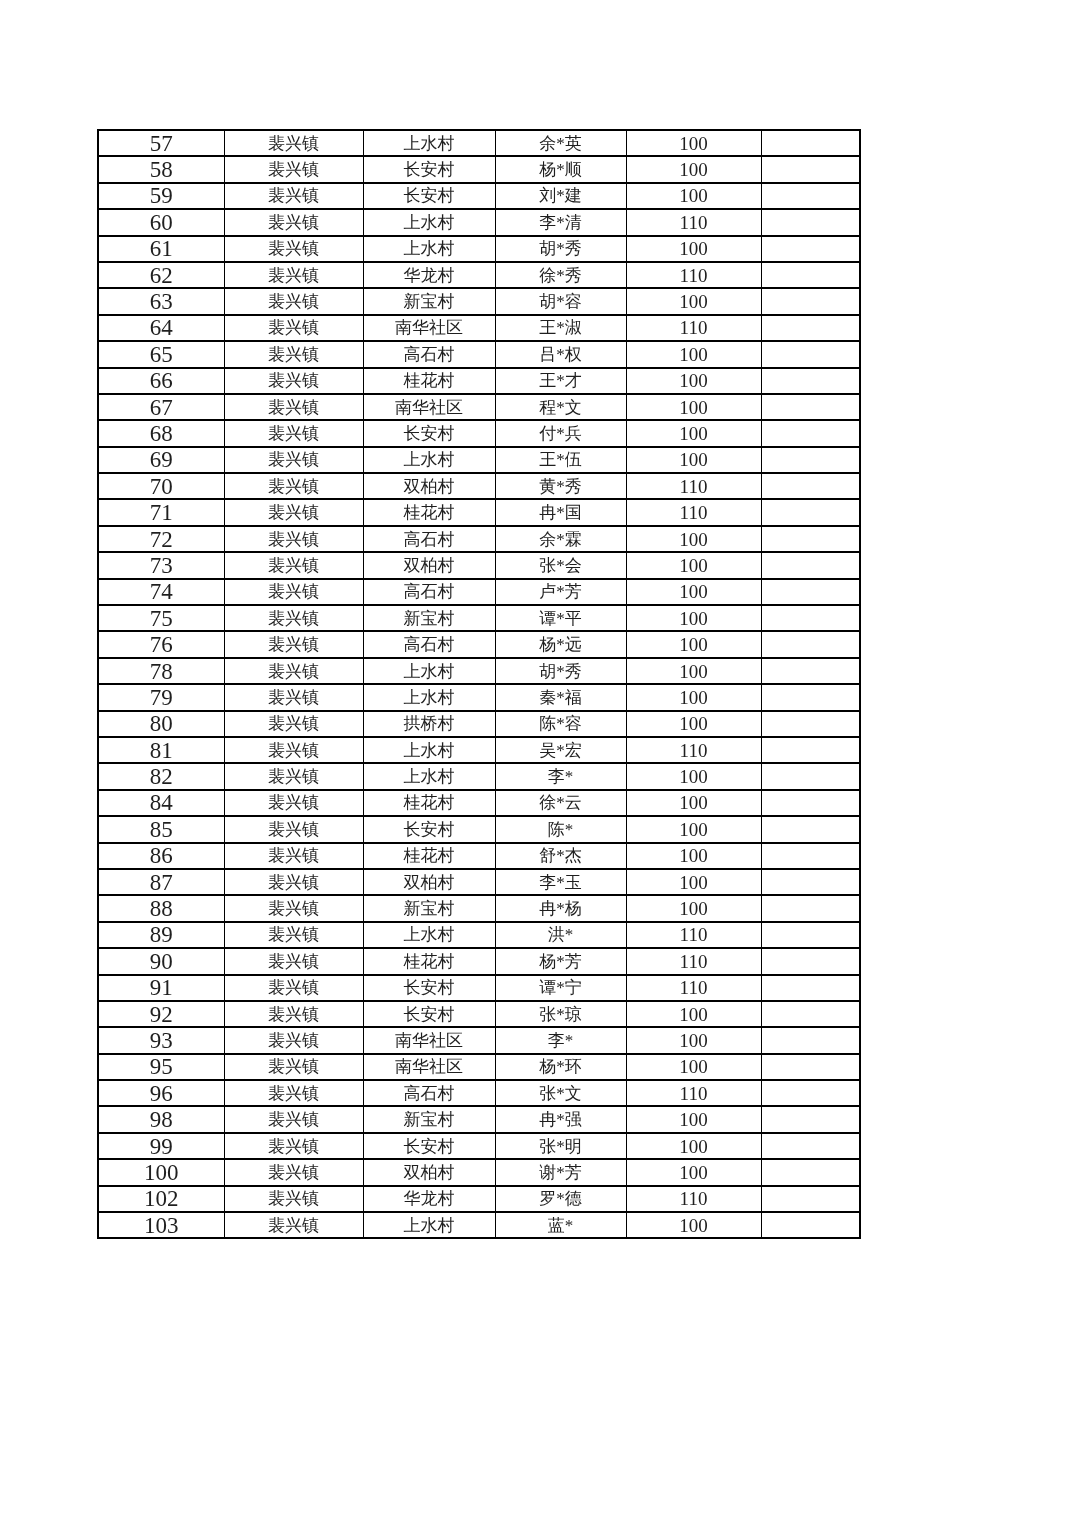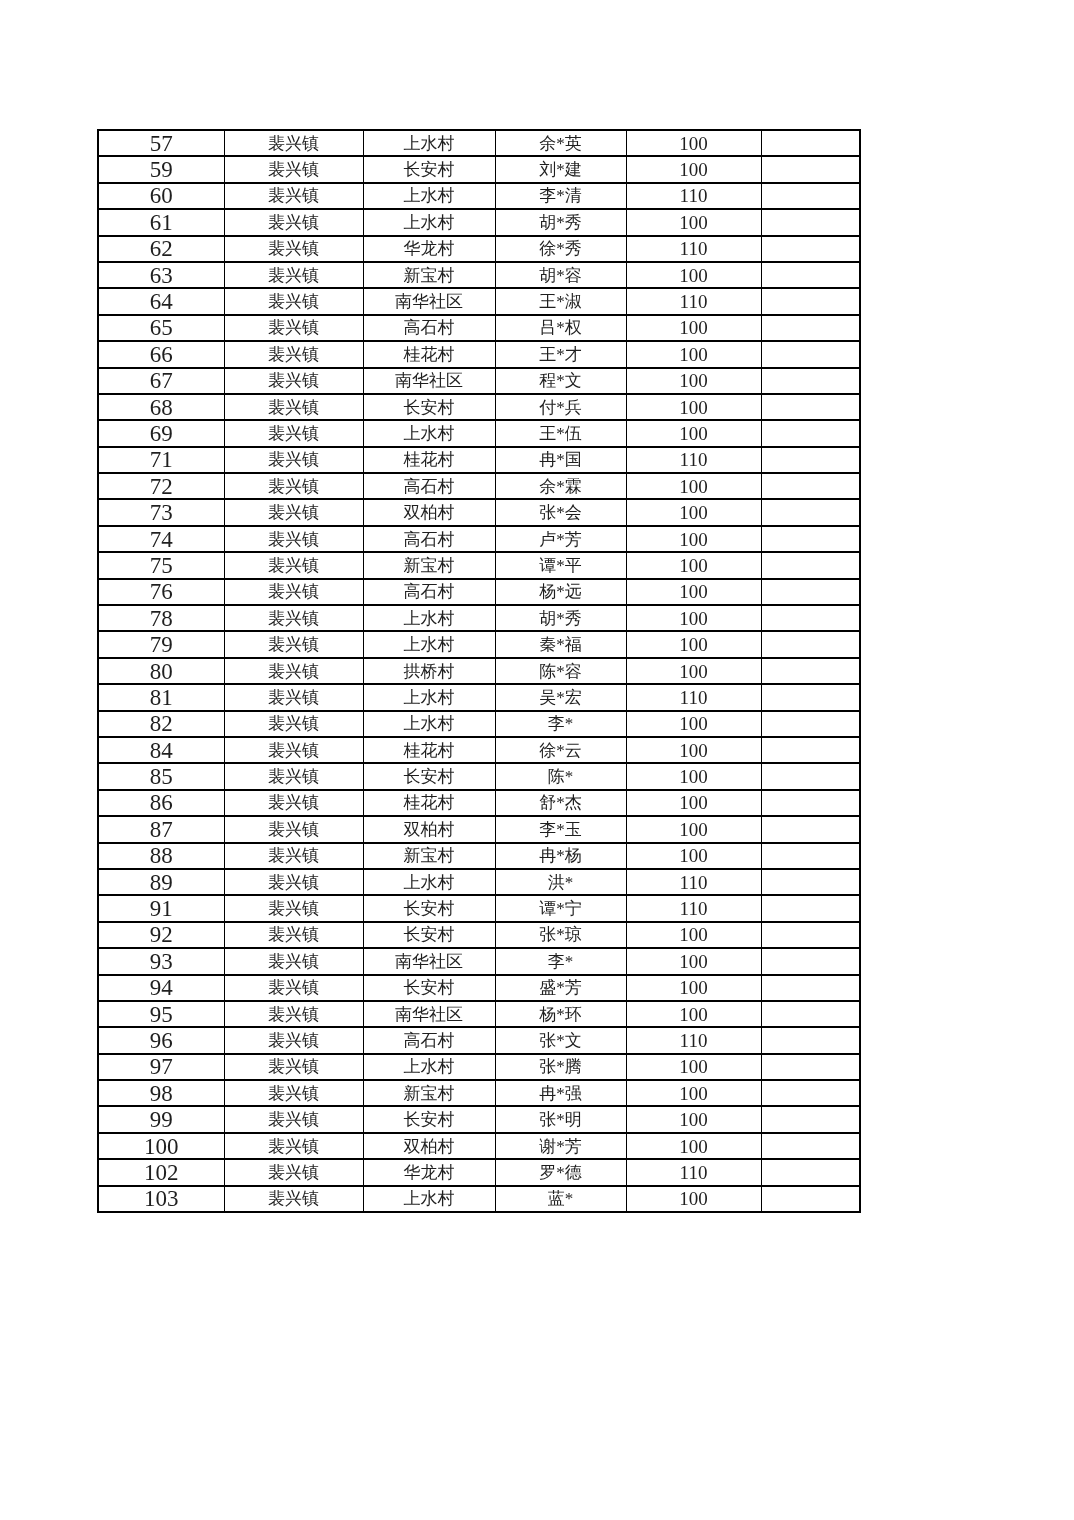--- a/index.html
+++ b/index.html
@@ -74,20 +74,28 @@
     <tbody id="table-body">
         <tr>
           <td class="col-index">57</td>
           <td class="col-town">裴兴镇</td>
           <td class="col-village">上水村</td>
           <td class="col-name">余*英</td>
           <td class="col-amount">100</td>
           <td class="col-note"></td>
         </tr>
         <tr>
+          <td class="col-index">58</td>
+          <td class="col-town">裴兴镇</td>
+          <td class="col-village">长安村</td>
+          <td class="col-name">杨*顺</td>
+          <td class="col-amount">100</td>
+          <td class="col-note"></td>
+        </tr>
+        <tr>
           <td class="col-index">59</td>
           <td class="col-town">裴兴镇</td>
           <td class="col-village">长安村</td>
           <td class="col-name">刘*建</td>
           <td class="col-amount">100</td>
           <td class="col-note"></td>
         </tr>
         <tr>
           <td class="col-index">60</td>
           <td class="col-town">裴兴镇</td>
@@ -162,20 +170,28 @@
         </tr>
         <tr>
           <td class="col-index">69</td>
           <td class="col-town">裴兴镇</td>
           <td class="col-village">上水村</td>
           <td class="col-name">王*伍</td>
           <td class="col-amount">100</td>
           <td class="col-note"></td>
         </tr>
         <tr>
+          <td class="col-index">70</td>
+          <td class="col-town">裴兴镇</td>
+          <td class="col-village">双柏村</td>
+          <td class="col-name">黄*秀</td>
+          <td class="col-amount">110</td>
+          <td class="col-note"></td>
+        </tr>
+        <tr>
           <td class="col-index">71</td>
           <td class="col-town">裴兴镇</td>
           <td class="col-village">桂花村</td>
           <td class="col-name">冉*国</td>
           <td class="col-amount">110</td>
           <td class="col-note"></td>
         </tr>
         <tr>
           <td class="col-index">72</td>
           <td class="col-town">裴兴镇</td>
@@ -298,20 +314,28 @@
         </tr>
         <tr>
           <td class="col-index">89</td>
           <td class="col-town">裴兴镇</td>
           <td class="col-village">上水村</td>
           <td class="col-name">洪*</td>
           <td class="col-amount">110</td>
           <td class="col-note"></td>
         </tr>
         <tr>
+          <td class="col-index">90</td>
+          <td class="col-town">裴兴镇</td>
+          <td class="col-village">桂花村</td>
+          <td class="col-name">杨*芳</td>
+          <td class="col-amount">110</td>
+          <td class="col-note"></td>
+        </tr>
+        <tr>
           <td class="col-index">91</td>
           <td class="col-town">裴兴镇</td>
           <td class="col-village">长安村</td>
           <td class="col-name">谭*宁</td>
           <td class="col-amount">110</td>
           <td class="col-note"></td>
         </tr>
         <tr>
           <td class="col-index">92</td>
           <td class="col-town">裴兴镇</td>
@@ -322,49 +346,33 @@
         </tr>
         <tr>
           <td class="col-index">93</td>
           <td class="col-town">裴兴镇</td>
           <td class="col-village">南华社区</td>
           <td class="col-name">李*</td>
           <td class="col-amount">100</td>
           <td class="col-note"></td>
         </tr>
         <tr>
-          <td class="col-index">94</td>
-          <td class="col-town">裴兴镇</td>
-          <td class="col-village">长安村</td>
-          <td class="col-name">盛*芳</td>
-          <td class="col-amount">100</td>
-          <td class="col-note"></td>
-        </tr>
-        <tr>
           <td class="col-index">95</td>
           <td class="col-town">裴兴镇</td>
           <td class="col-village">南华社区</td>
           <td class="col-name">杨*环</td>
           <td class="col-amount">100</td>
           <td class="col-note"></td>
         </tr>
         <tr>
           <td class="col-index">96</td>
           <td class="col-town">裴兴镇</td>
           <td class="col-village">高石村</td>
           <td class="col-name">张*文</td>
           <td class="col-amount">110</td>
-          <td class="col-note"></td>
-        </tr>
-        <tr>
-          <td class="col-index">97</td>
-          <td class="col-town">裴兴镇</td>
-          <td class="col-village">上水村</td>
-          <td class="col-name">张*腾</td>
-          <td class="col-amount">100</td>
           <td class="col-note"></td>
         </tr>
         <tr>
           <td class="col-index">98</td>
           <td class="col-town">裴兴镇</td>
           <td class="col-village">新宝村</td>
           <td class="col-name">冉*强</td>
           <td class="col-amount">100</td>
           <td class="col-note"></td>
         </tr>

